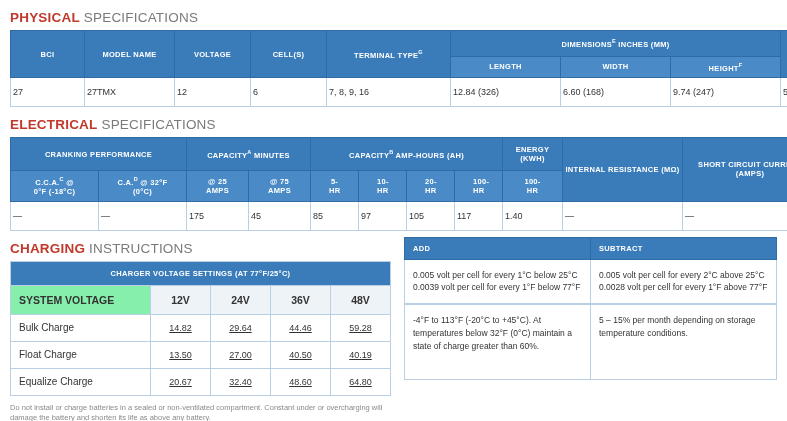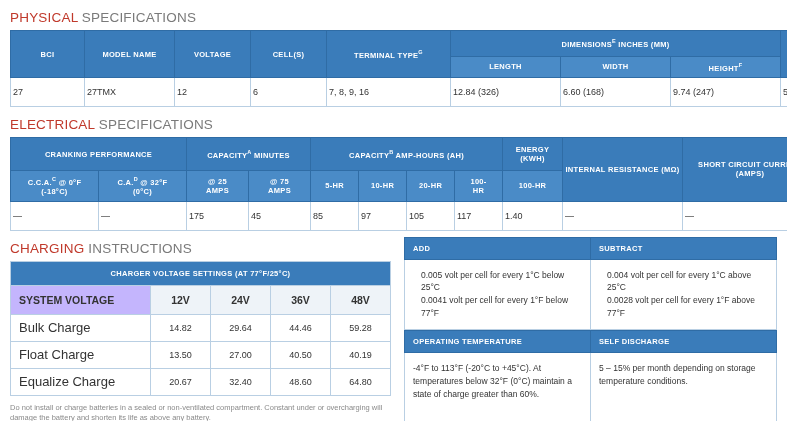--- a/index.html
+++ b/index.html
@@ -21,21 +21,21 @@
     width: 787px;
   }
   .sec-title {
     font-size: 13.5px;
     letter-spacing: 0.2px;
     margin: 4px 0 5px 0;
     font-weight: bold;
   }
   .sec-title .red {
     color: #c0392b;
-    font-weight: normal;
+    font-weight: bold;
     margin-top: 12px;
   }
   .sec-title .grey {
     color: #7a7a7a;
     font-weight: normal;
   }
   table {
     border-collapse: collapse;
     width: 100%;
     table-layout: fixed;
@@ -51,21 +51,21 @@
     font-weight: bold;
     letter-spacing: 0.3px;
     text-align: center;
     padding: 7px 2px;
     border: 1px solid #2f6ca5;
     text-transform: uppercase;
   }
   .hdr.sub {
     background: #4a8bc7;
     font-weight: bold;
-    padding: 5px 10px;
+    padding: 5px 18px;
   }
   .cell {
     text-align: left;
     font-size: 9px;
     color: #333333;
     padding: 9px 2px;
     background: #ffffff;
   }
   sup {
     font-size: 5.5px;
@@ -79,43 +79,44 @@
     margin-top: 6px;
   }
   .col-left { width: 380px; }
   .col-right { flex: 1; }
 
   
   .chg th, .chg td { border: 1px solid #b9cfe3; }
   .chg .rowlbl {
     text-align: left;
     padding: 0 8px;
-    font-size: 13px;
+    font-size: 10px;
     color: #333;
   }
   .chg .sysvolt {
     text-align: left;
     padding: 8px 8px;
     font-size: 10.5px;
     font-weight: bold;
     color: #333;
-    background: #c4b5fd;
+    background: #86efac;
   }
   .chg .volthdr {
     text-align: center;
     font-size: 10.5px;
     font-weight: bold;
     color: #333;
     background: #eef3f8;
     padding: 8px 2px;
   }
   .chg .val {
     text-align: center;
     font-size: 9px;
     padding: 8px 2px;
+    text-decoration: underline;
   }
   .note {
     font-size: 7.5px;
     color: #8a8a8a;
     line-height: 1.45;
     margin-top: 7px;
     padding-right: 4px;
   }
 
   
@@ -128,21 +129,21 @@
     letter-spacing: 0.3px;
     text-align: left;
     padding: 6px 8px;
     border: 1px solid #2f6ca5;
     text-transform: uppercase;
   }
   .box .bcell {
     font-size: 8.5px;
     color: #333;
     line-height: 1.5;
-    padding: 9px 16px;
+    padding: 9px 8px;
     vertical-align: top;
     background: #fff;
   }
   .box .bcell2 {
     font-size: 8.5px;
     color: #333;
     line-height: 1.55;
     padding: 9px 8px;
     vertical-align: top;
     background: #fff;
@@ -317,43 +318,39 @@
               <col style="width:50%">
             </colgroup>
           <tbody>
               <tr>
             <th class="bhdr">ADD</th>
             <th class="bhdr">SUBTRACT</th>
           </tr>
           <tr>
             <td class="bcell">
               <div>0.005 volt per cell for every 1°C below 25°C</div>
-              <div>0.0041 volt per cell for every 1°F below 77°F</div>
+              <div>0.0039 volt per cell for every 1°F below 77°F</div>
             </td>
             <td class="bcell">
-              <div>0.004 volt per cell for every 1°C above 25°C</div>
+              <div>0.005 volt per cell for every 2°C above 25°C</div>
               <div>0.0028 volt per cell for every 1°F above 77°F</div>
             </td>
           </tr>
         </tbody>
           </table>
       </div>
 
 
       <div class="box">
         <table>
           <colgroup>
               <col style="width:50%">
               <col style="width:50%">
             </colgroup>
           <tbody>
-              <tr>
-            <th class="bhdr">OPERATING TEMPERATURE</th>
-            <th class="bhdr">SELF DISCHARGE</th>
-          </tr>
           <tr>
             <td class="bcell2">-4°F to 113°F (-20°C to +45°C). At temperatures below 32°F (0°C) maintain a state of charge greater than 60%.</td>
             <td class="bcell2">5 – 15% per month depending on storage temperature conditions.</td>
           </tr>
         </tbody>
           </table>
       </div>
     </div>
 
   </div>

